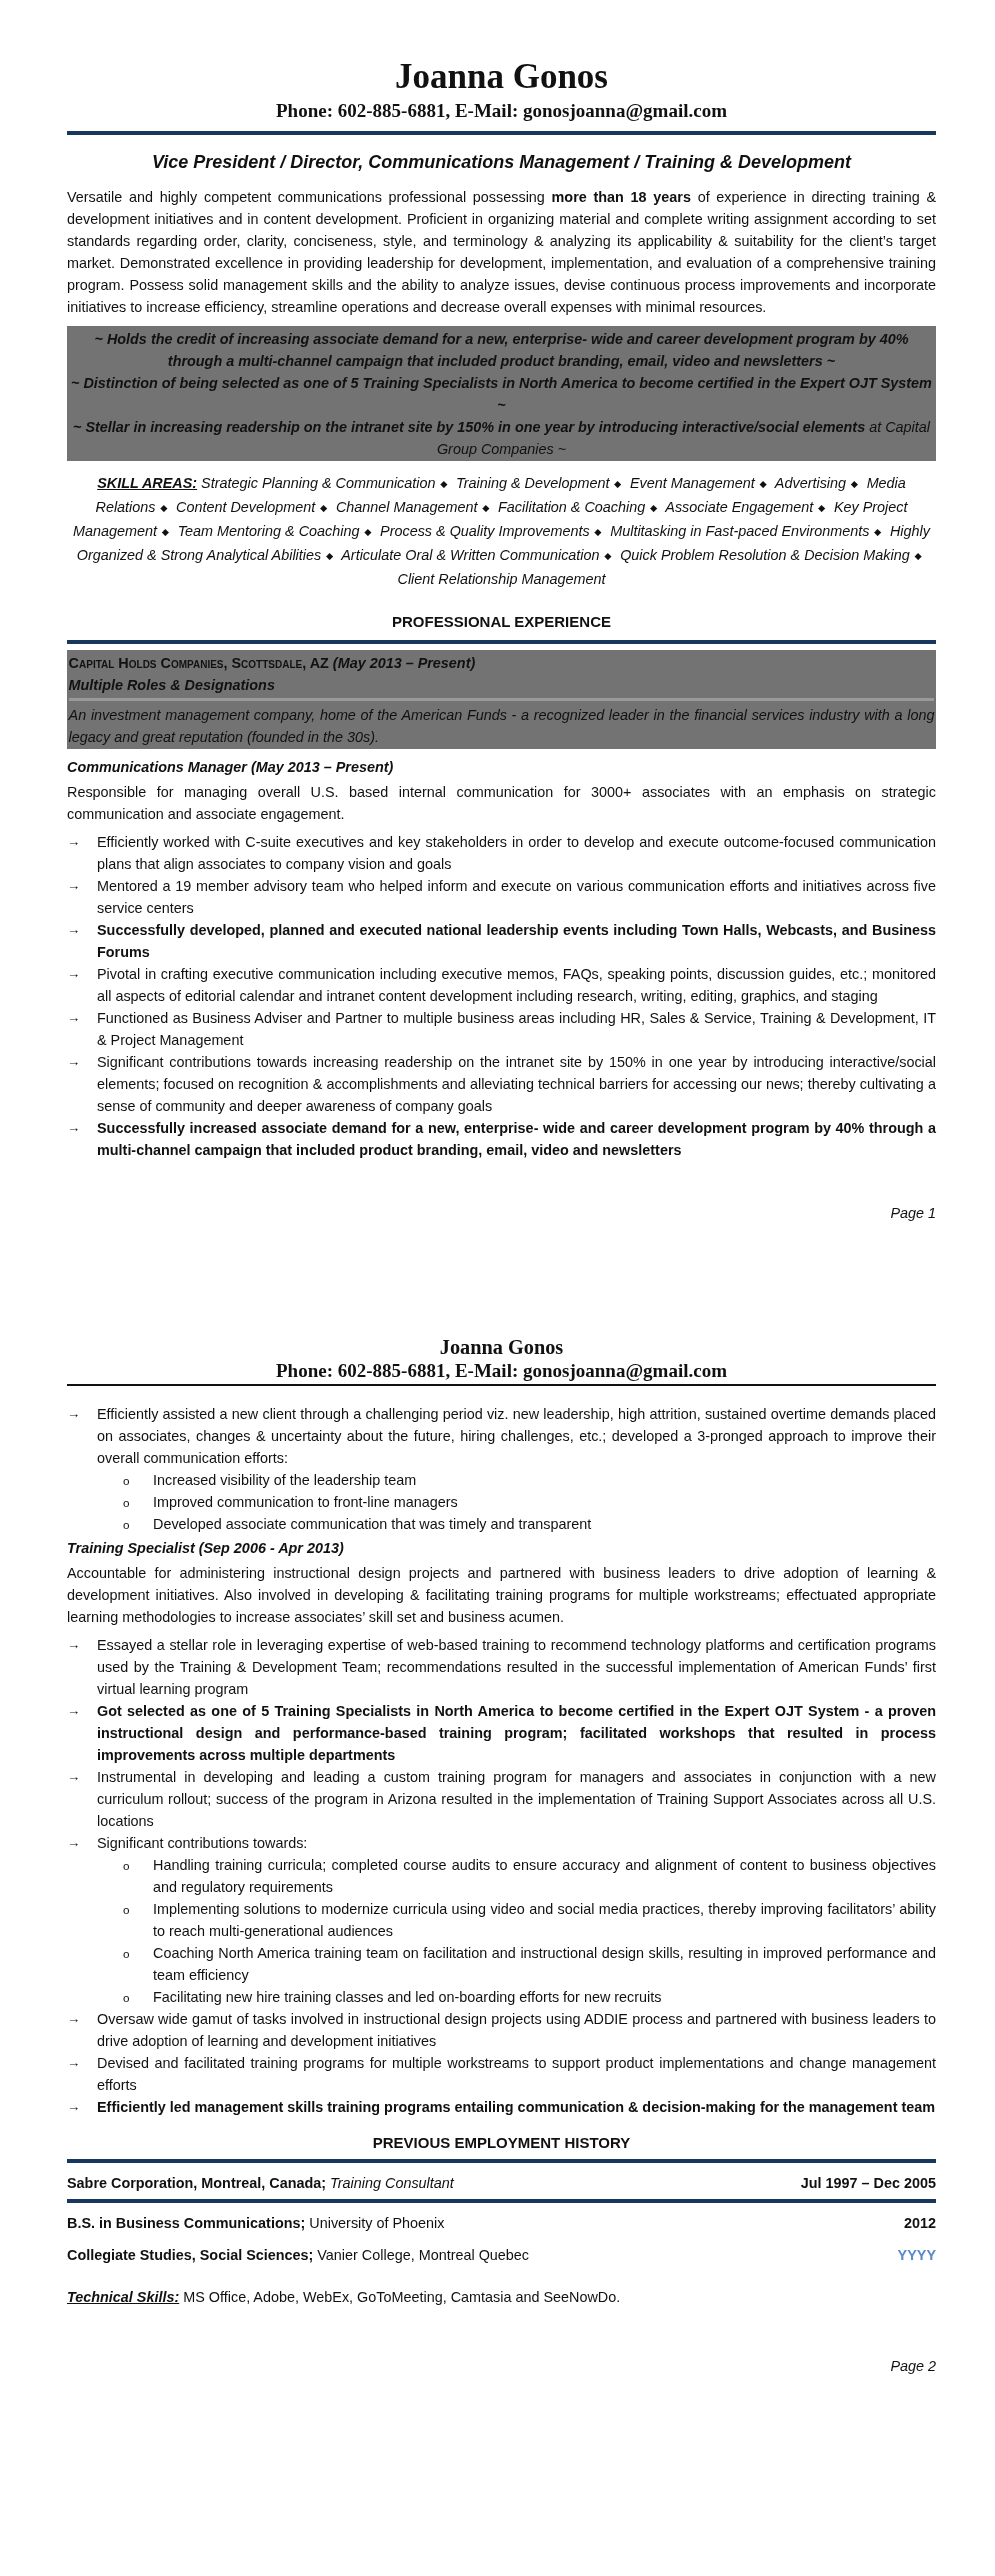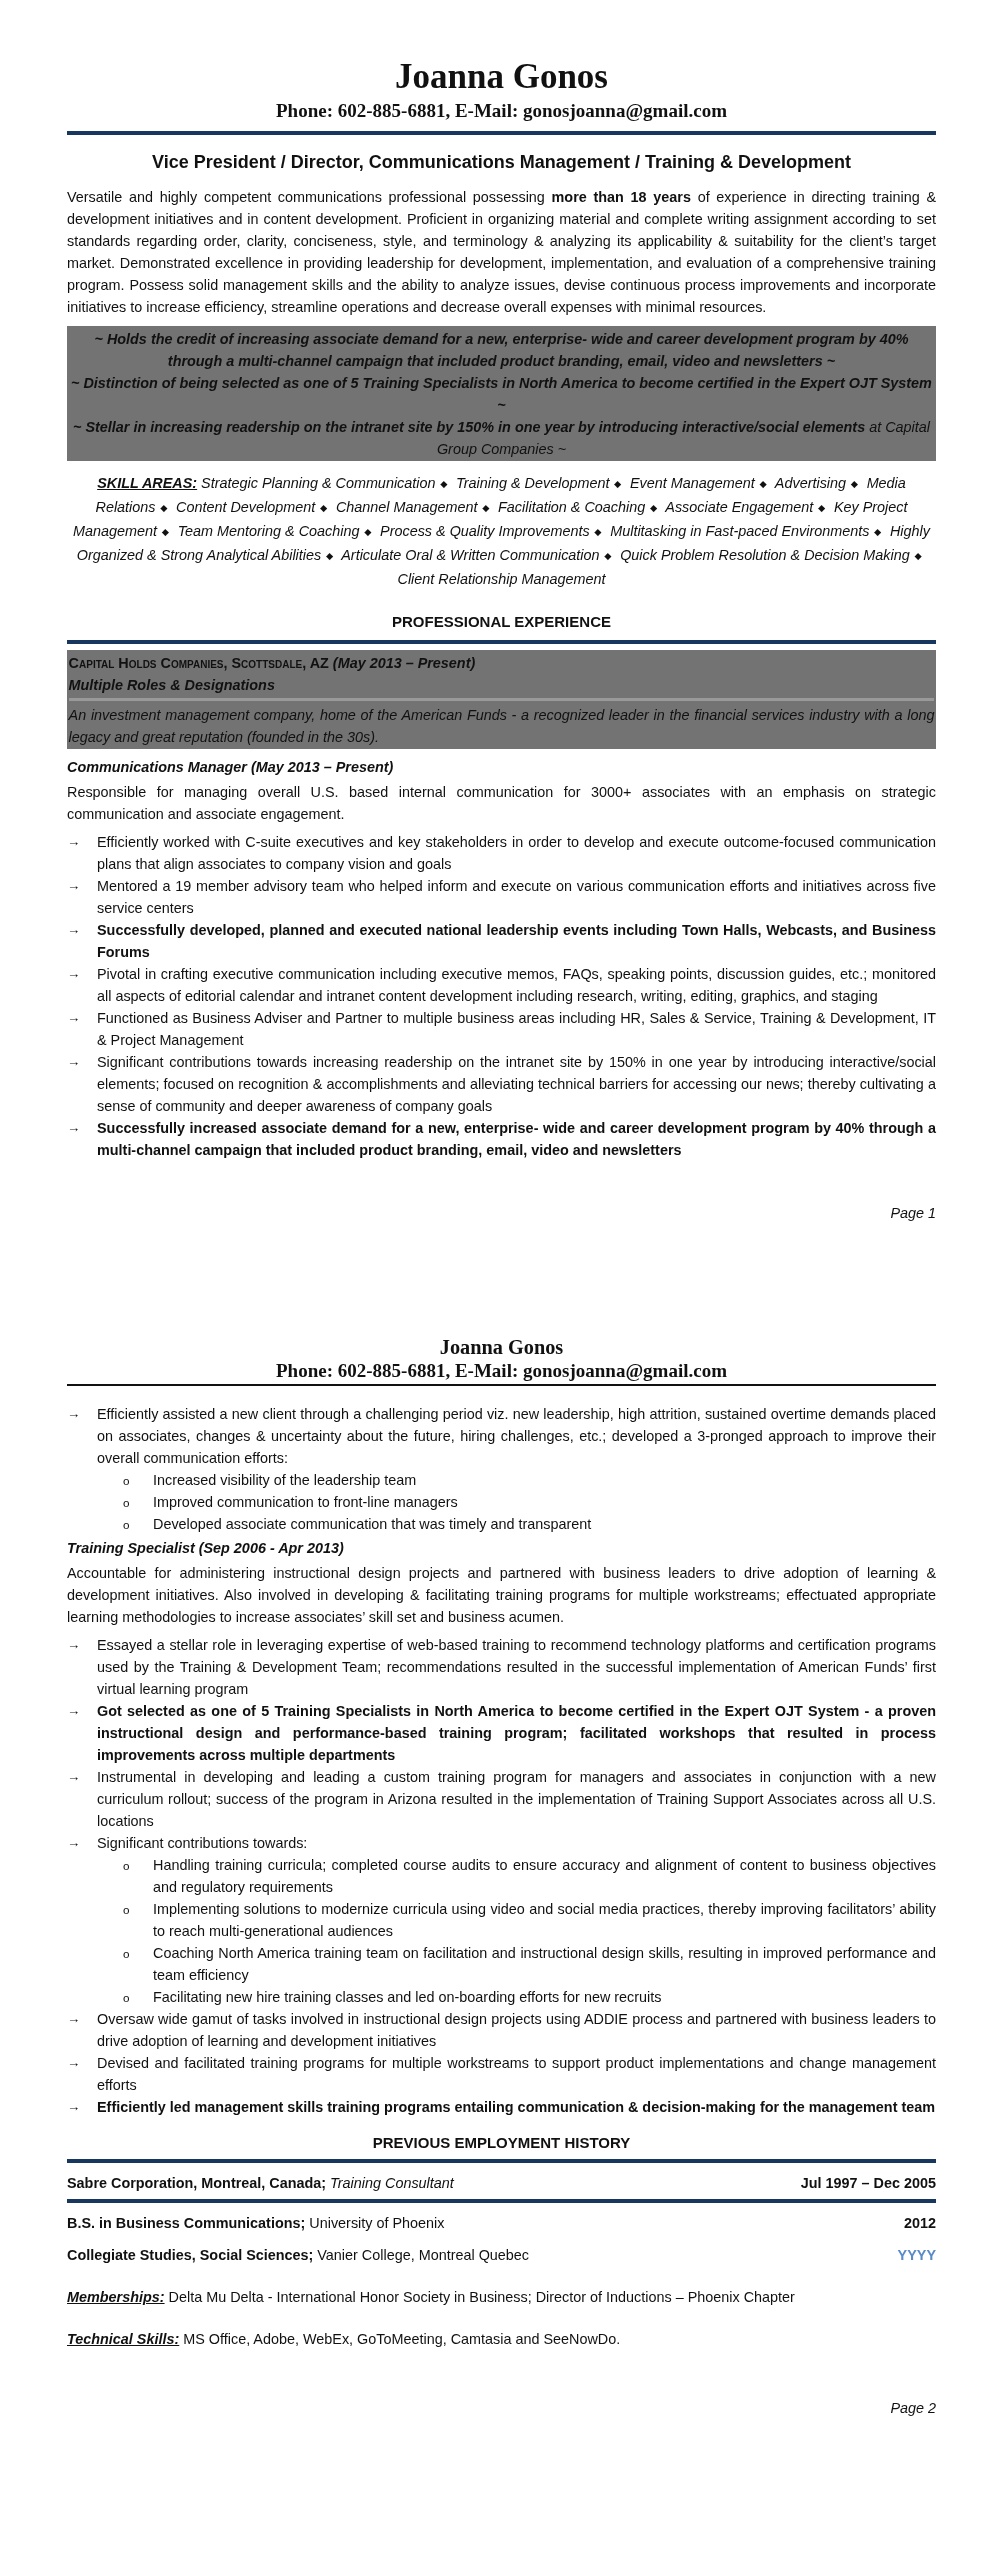--- a/index.html
+++ b/index.html
@@ -12,21 +12,21 @@
 
     .name-big { font-size: 35px; line-height: 41px; margin: 0; }
     .contact-big { font-size: 19px; line-height: 23.4px; margin: 0; }
     .name-small { font-size: 20.3px; line-height: 23.4px; margin: 0; }
     .contact-small { font-size: 19px; line-height: 23.4px; margin: 0; }
 
     .rule-blue { height: 3.9px; background: #17375e; margin: 0; }
     .rule-thin { height: 1.6px; background: #111; }
     .rule-grey { height: 2.3px; background: #999; }
 
-    .headline { font-size: 18px; font-weight: bold; line-height: 23.4px; margin: 12px; }
+    .headline { font-size: 18px; font-weight: bold; line-height: 23.4px; margin: 12px; font-style: italic; }
     .section-title { font-size: 15px; font-weight: bold; text-align: center; margin: 0; }
 
     .shade { background: #737373; }
     .highlights { padding: 1.6px 3.1px; font-style: italic; font-weight: bold; text-align: center; }
     .highlights .norm { font-weight: normal; }
 
     .skills { text-align: center; font-style: italic; }
     .skills .label { font-weight: bold; text-decoration: underline; }
     .sep { font-style: normal; font-size: 9.4px; padding: 0 4.7px; position: relative; top: -1.6px; }
 
@@ -150,21 +150,18 @@
   <div class="row" style="margin-top:9.4px;">
     <div><span class="b">B.S. in Business Communications;</span><span> University of Phoenix</span></div>
     <div class="b">2012</div>
   </div>
   <div class="row" style="margin-top:9.4px;">
     <div><span class="b">Collegiate Studies, Social Sciences;</span><span> Vanier College, Montreal Quebec</span></div>
     <div class="yyyy">YYYY</div>
   </div>
 
   <p style="margin:20.3px 0 0 0;">
-    <span class="ul-label">Memberships:</span><span> Delta Mu Delta - International Honor Society in Business; Director of Inductions – Phoenix Chapter</span>
-  </p>
-  <p style="margin:20.3px 0 0 0;">
     <span class="ul-label">Technical Skills:</span><span> MS Office, Adobe, WebEx, GoToMeeting, Camtasia and SeeNowDo.</span>
   </p>
 
   <div class="page-num" style="margin-top:47px;">Page 2</div>
 </div>
 
 
 </body></html>

